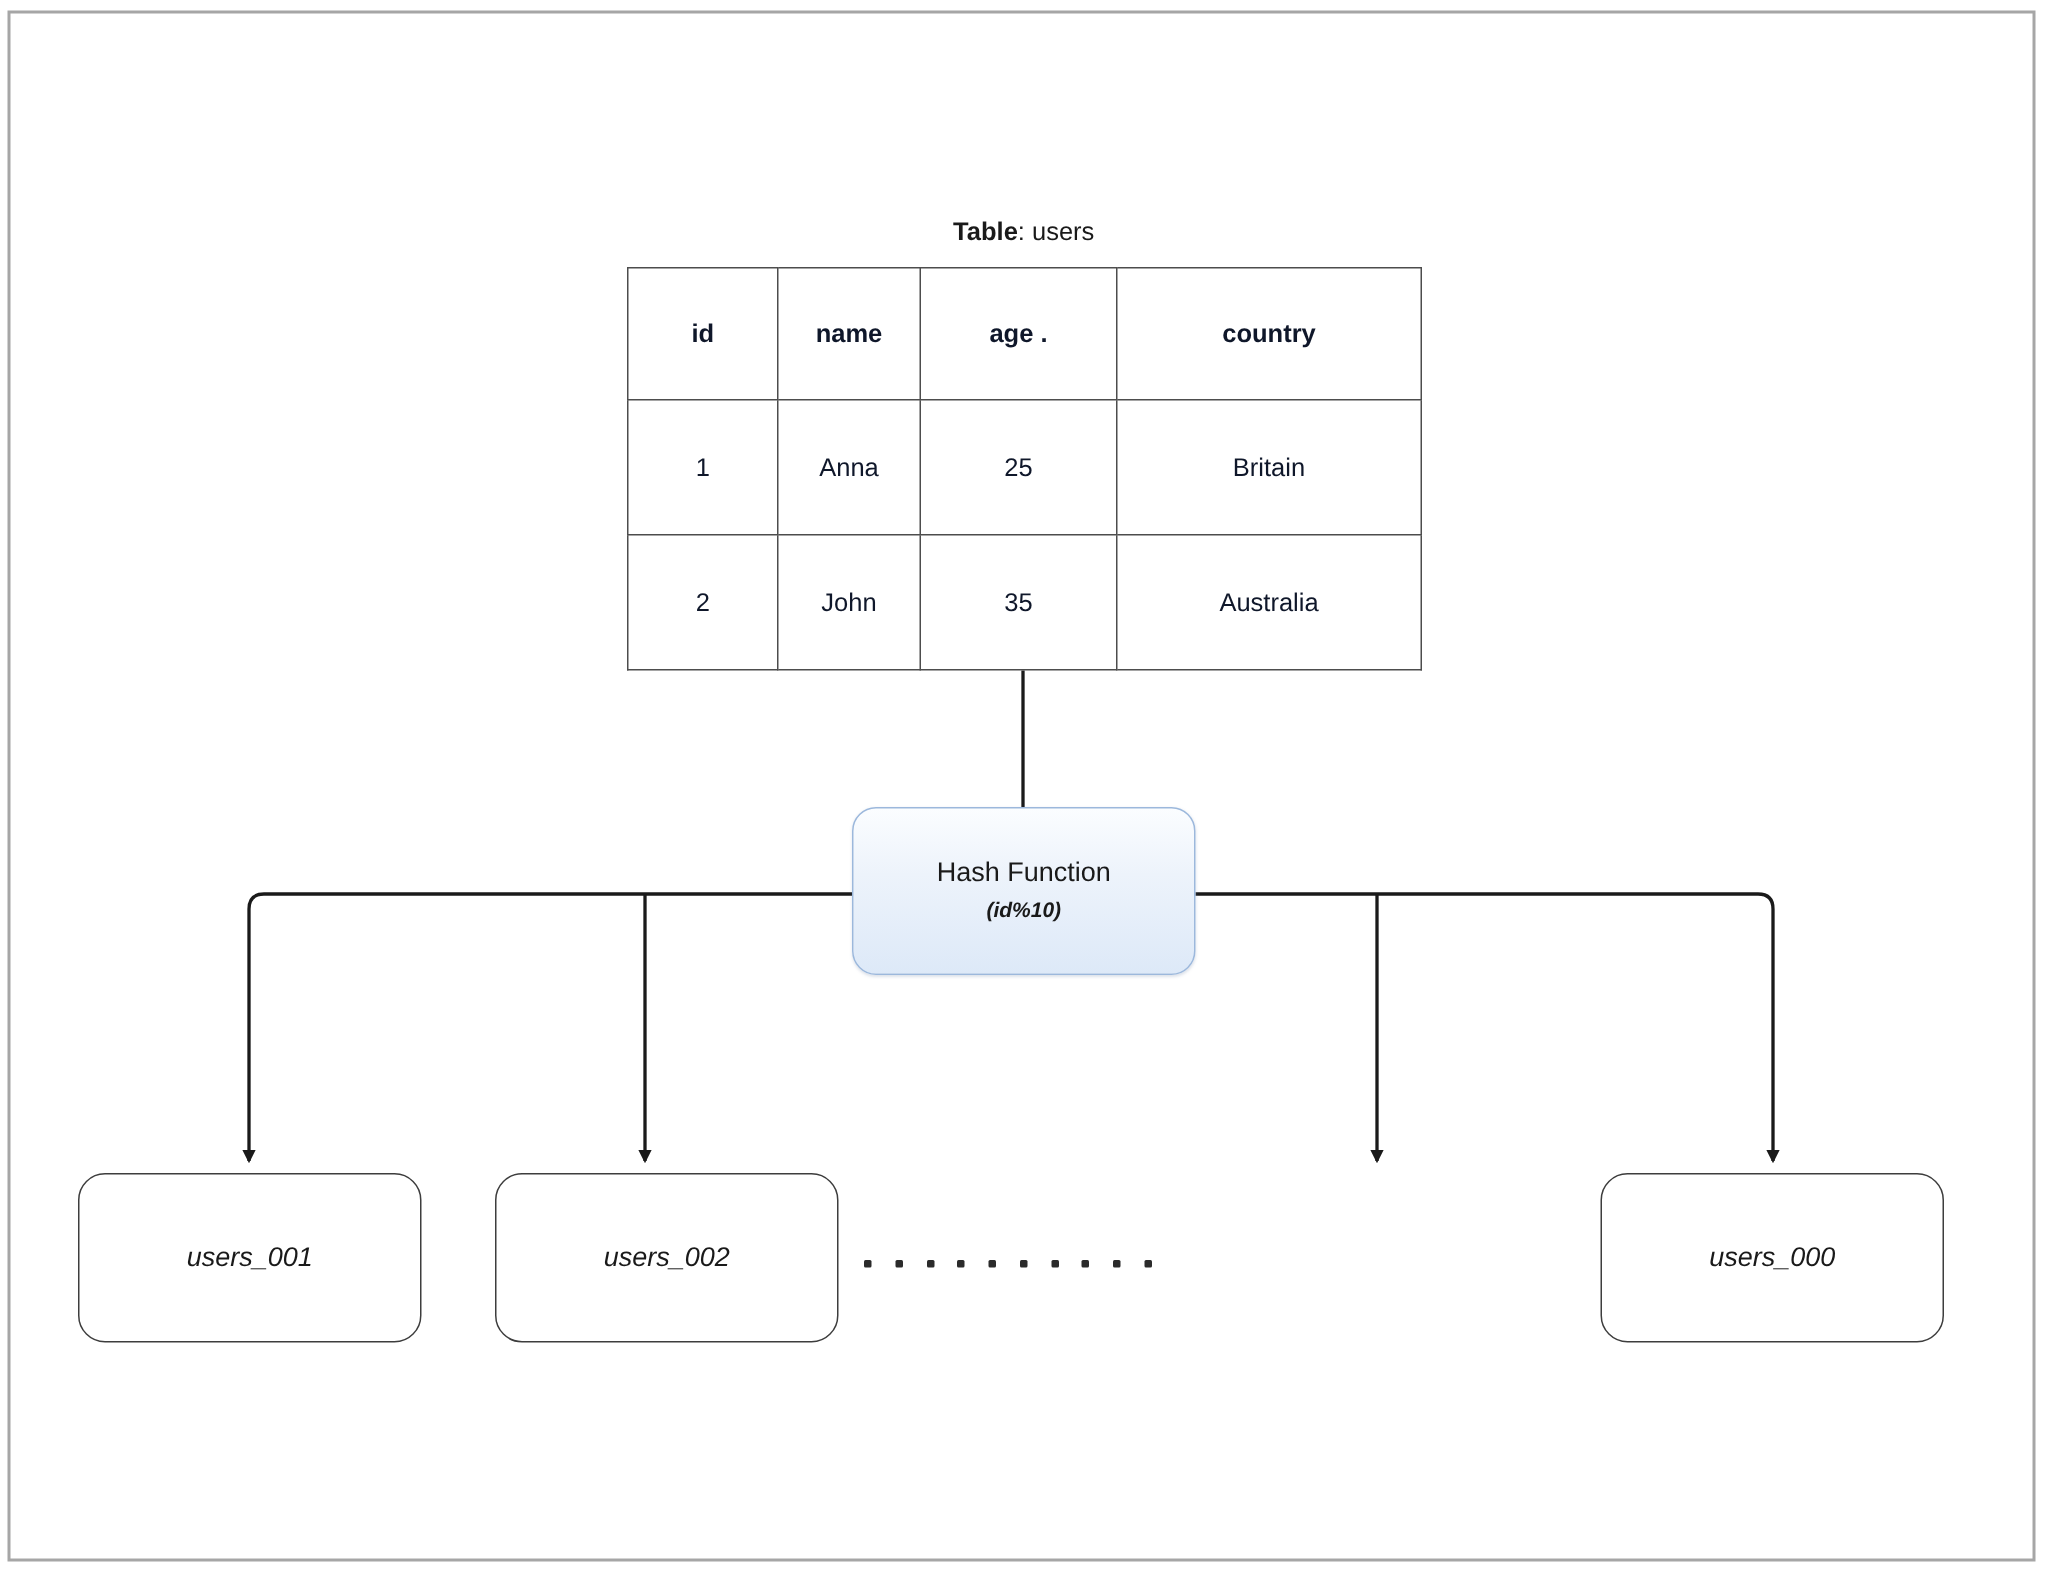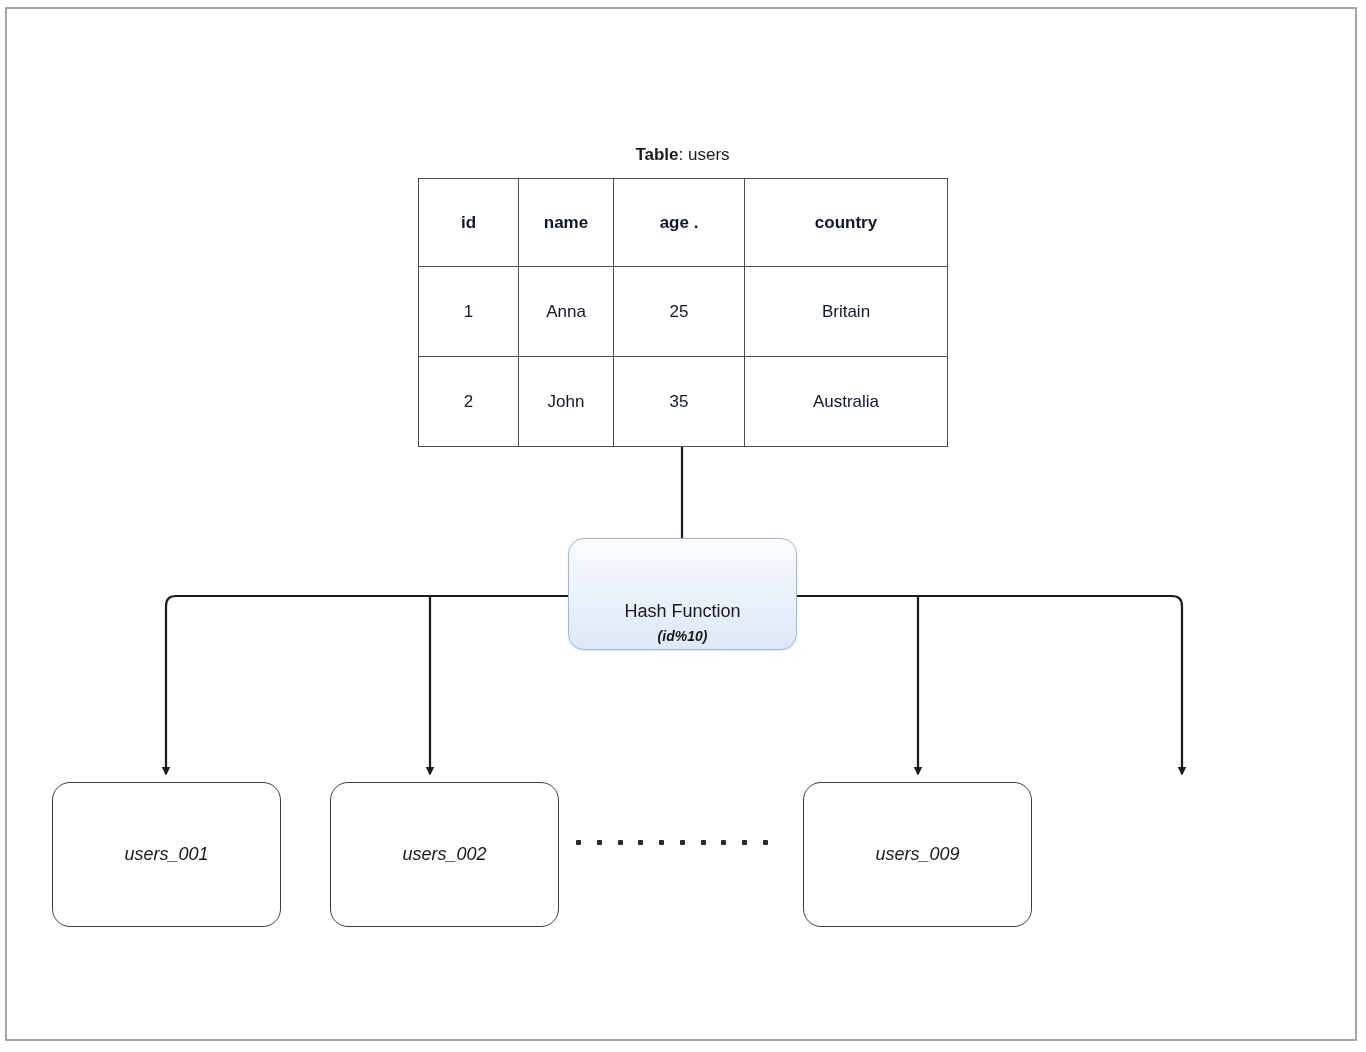--- a/index.html
+++ b/index.html
@@ -91,41 +91,41 @@
     top: 538px;
     width: 229px;
     height: 112px;
     box-sizing: border-box;
     border: 1.6px solid #9cb8dc;
     border-radius: 16px;
     background: linear-gradient(180deg, #fbfdff 0%, #edf3fb 40%, #dde9f8 100%);
     display: flex;
     flex-direction: column;
     align-items: center;
-    justify-content: flex-end;
+    justify-content: center;
     box-shadow: 0 1px 2px rgba(120,140,170,0.25);
   }
   #hash-box .hash-line1 {
     font-size: 18px;
     color: #1a1a1a;
     line-height: 25px;
   }
   #hash-box .hash-line2 {
     font-size: 14px;
     font-weight: bold;
     font-style: italic;
     color: #1a1a1a;
     line-height: 25px;
   }
 
   
   .shard-box {
     position: absolute;
     top: 782px;
-    height: 145px;
+    height: 113px;
     box-sizing: border-box;
     border: 1.8px solid #3d3d3d;
     border-radius: 18px;
     background: #ffffff;
     display: flex;
     align-items: center;
     justify-content: center;
     font-size: 18px;
     font-style: italic;
     color: #1a1a1a;
@@ -215,22 +215,22 @@
     <div class="hash-line1">Hash Function</div>
     <div class="hash-line2">(id%10)</div>
   </div>
 
   <div class="shard-box" id="shard-0">
     <span>users_001</span>
   </div>
   <div class="shard-box" id="shard-1">
     <span>users_002</span>
   </div>
-  <div class="shard-box" id="shard-2">
-    <span>users_009</span>
+  <div class="shard-box" id="shard-3">
+    <span>users_000</span>
   </div>
 
   <div id="ellipsis">
       <span class="dot"></span>
       <span class="dot"></span>
       <span class="dot"></span>
       <span class="dot"></span>
       <span class="dot"></span>
       <span class="dot"></span>
       <span class="dot"></span>

